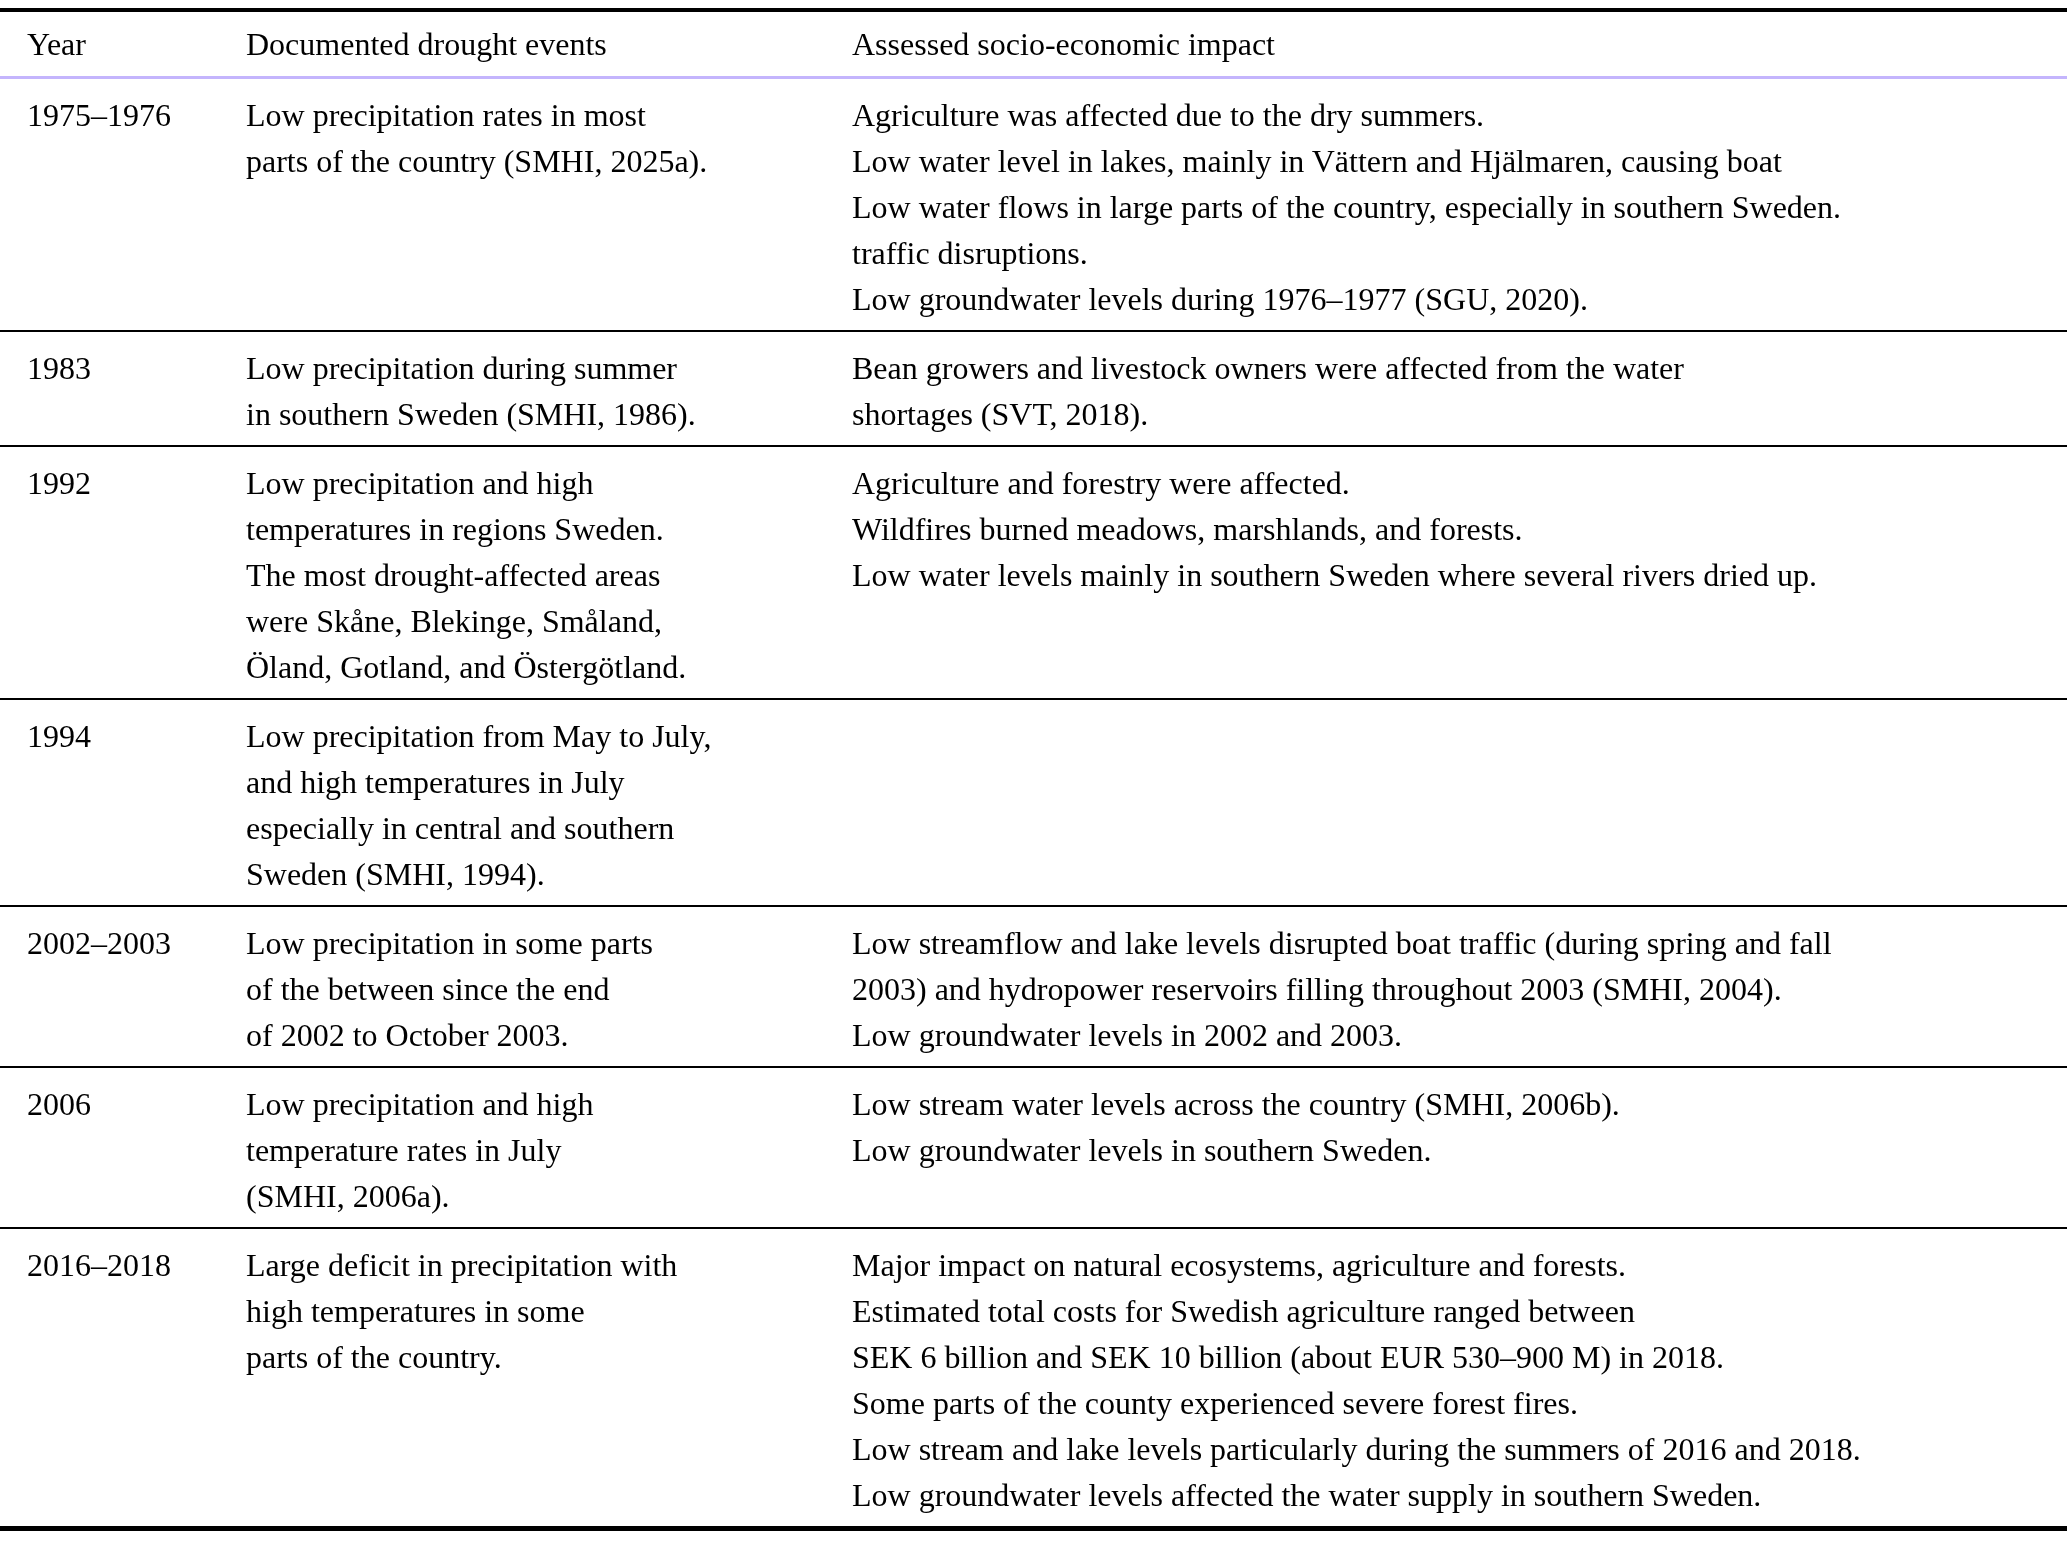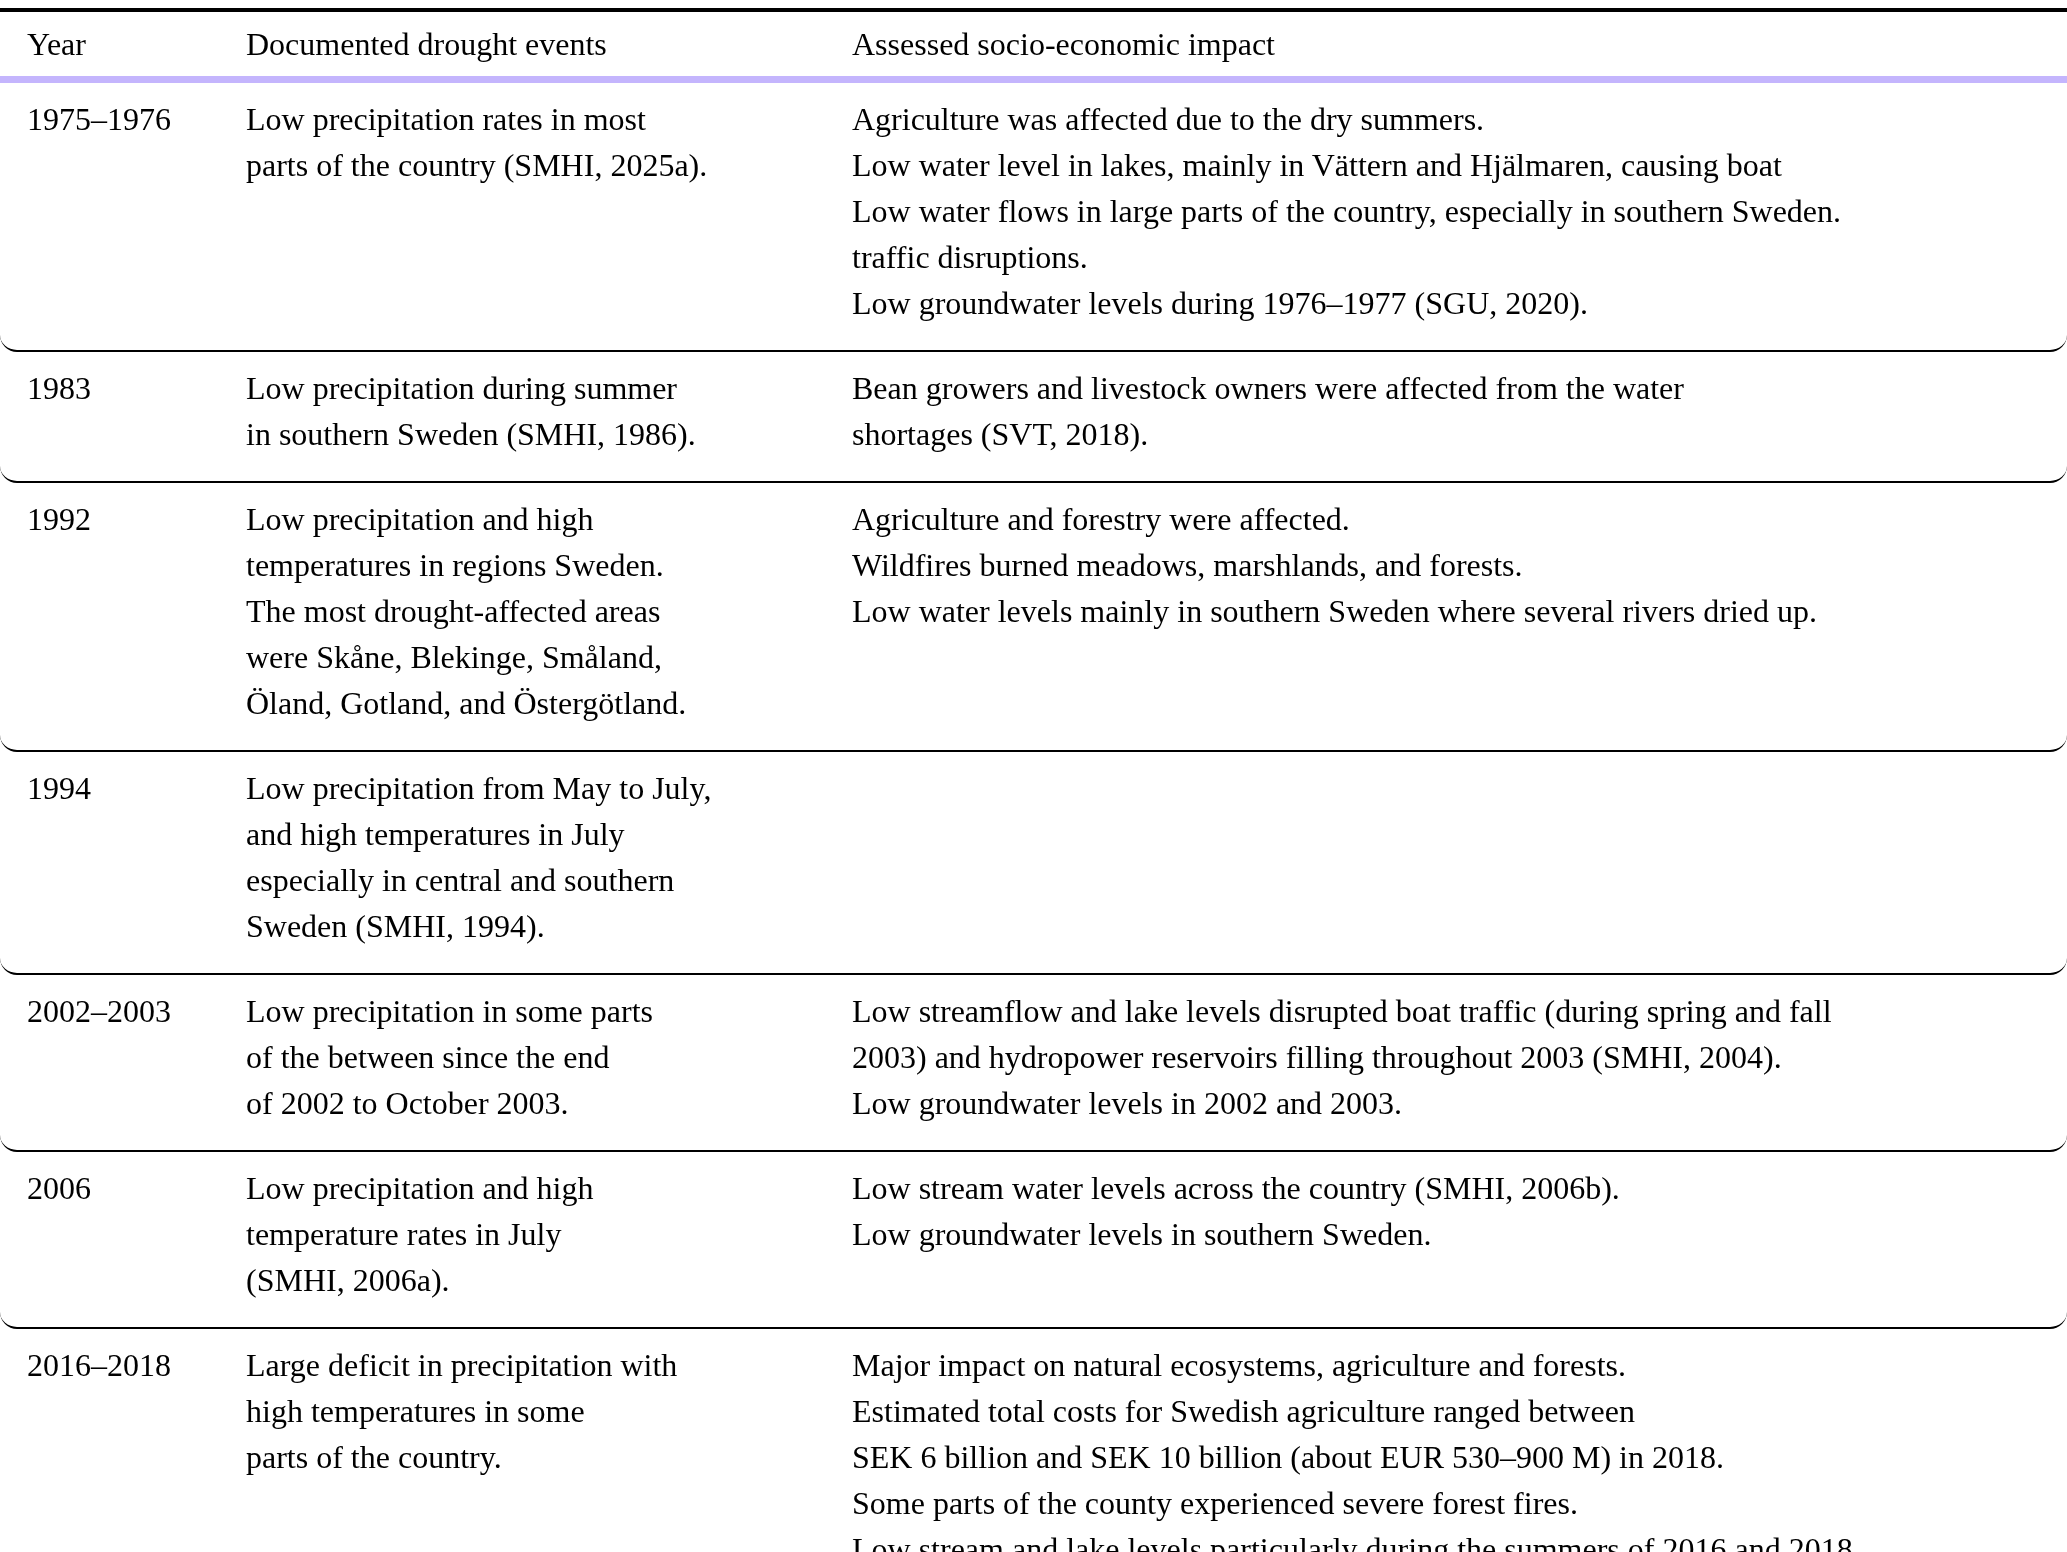--- a/index.html
+++ b/index.html
@@ -21,27 +21,26 @@
   }
   .header-row, .row {
     display: grid;
     grid-template-columns: 219px 606px 1fr;
     padding-left: 27px;
     padding-right: 10px;
   }
   .header-row {
     padding-top: 9px;
     padding-bottom: 9px;
-    border-bottom: 7px solid #c4b5fd;
+    border-bottom: 3px solid #c4b5fd;
   }
   .row {
     padding-top: 13px;
-    padding-bottom: 24px;
+    padding-bottom: 8px;
     border-bottom: 2px solid #000;
-    border-radius: 17px;
   }
   .row:last-child { border-bottom: none; }
   .cell { min-width: 0; }
   .line, .header-cell {
     line-height: 46px;
     white-space: nowrap;
   }
 </style>
 </head>
 <body>

